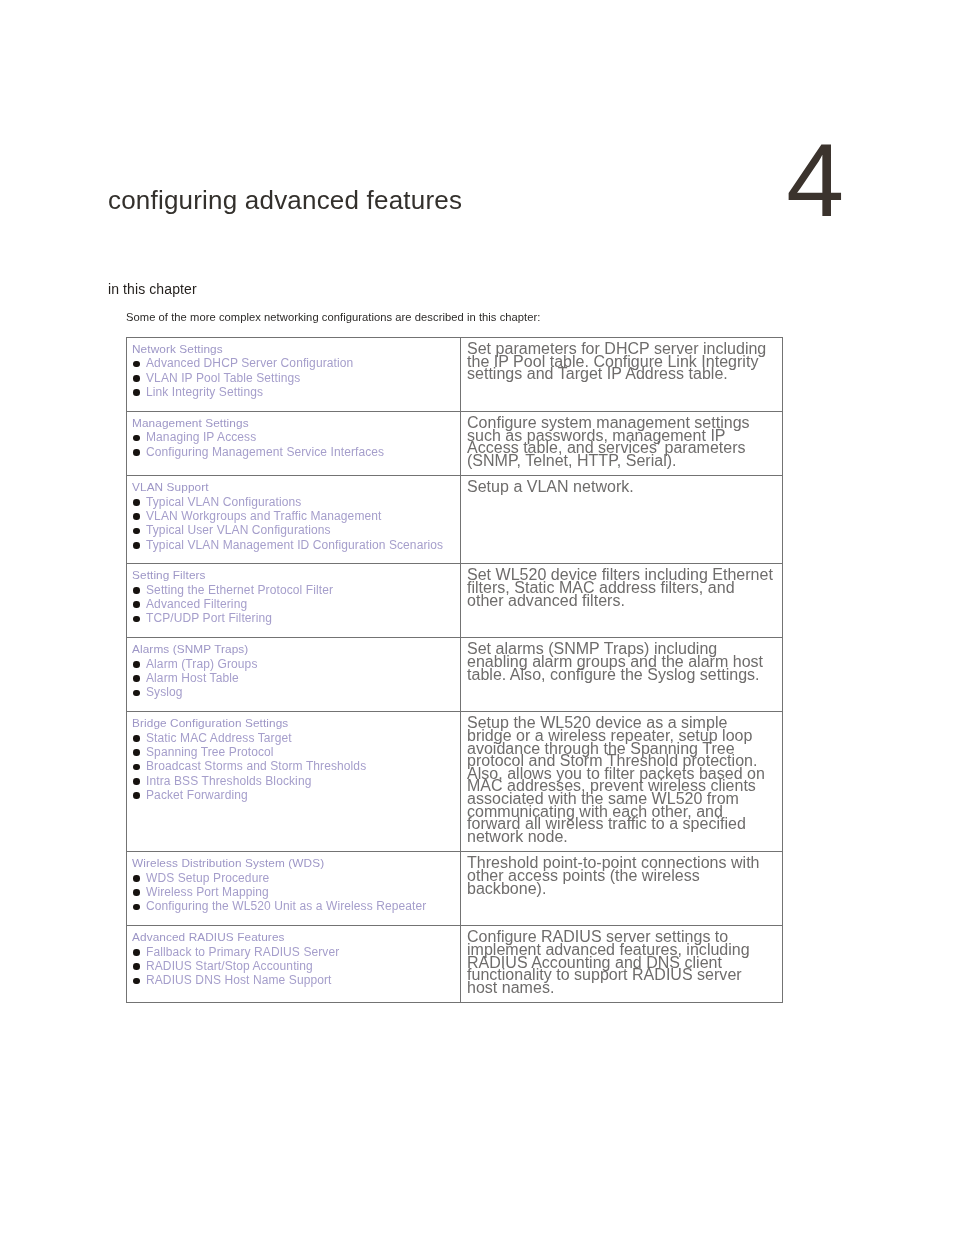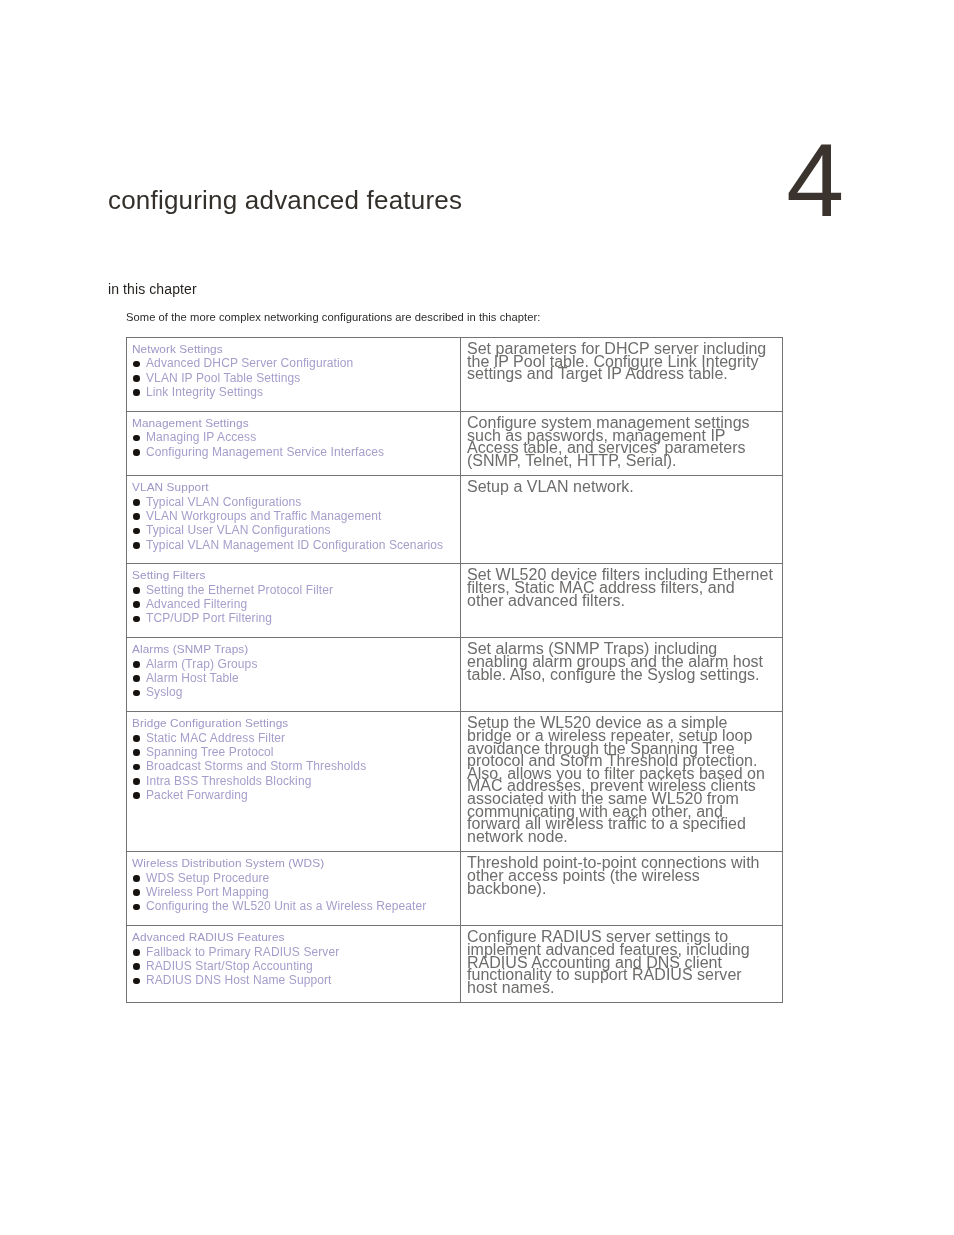--- a/index.html
+++ b/index.html
@@ -231,21 +231,21 @@
             <div class="cell-desc">
               <div class="desc-text">Set alarms (SNMP Traps) including enabling alarm groups and the alarm host table. Also, configure the Syslog settings.</div>
             </div>
           </td>
         </tr>
         <tr data-row-h="" style="--rh: 101px;">
           <td>
             <div class="cell-topics">
               <div class="topic-heading">Bridge Configuration Settings</div>
               <ul class="topic-list">
-                <li><span class="bullet-dot"></span><span>Static MAC Address Filter</span></li>
+                <li><span class="bullet-dot"></span><span>Static MAC Address Target</span></li>
                 <li><span class="bullet-dot"></span><span>Spanning Tree Protocol</span></li>
                 <li><span class="bullet-dot"></span><span>Broadcast Storms and Storm Thresholds</span></li>
                 <li><span class="bullet-dot"></span><span>Intra BSS Thresholds Blocking</span></li>
                 <li><span class="bullet-dot"></span><span>Packet Forwarding</span></li>
               </ul>
             </div>
           </td>
           <td>
             <div class="cell-desc">
               <div class="desc-text">Setup the WL520 device as a simple bridge or a wireless repeater, setup loop avoidance through the Spanning Tree protocol and Storm Threshold protection. Also, allows you to filter packets based on MAC addresses, prevent wireless clients associated with the same WL520 from communicating with each other, and forward all wireless traffic to a specified network node.</div>

